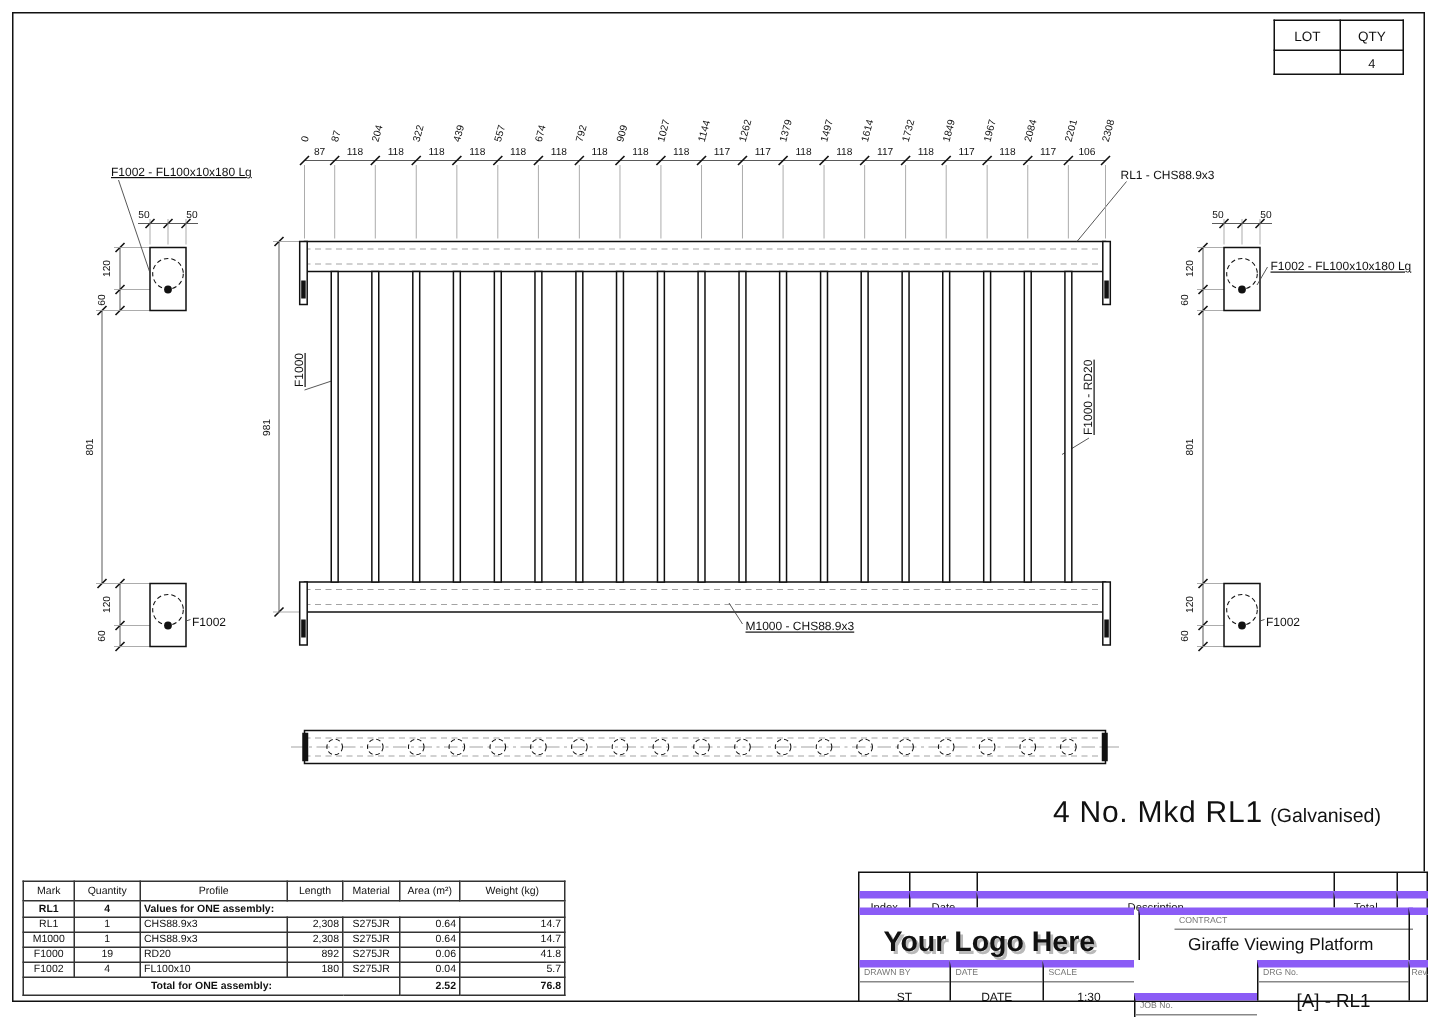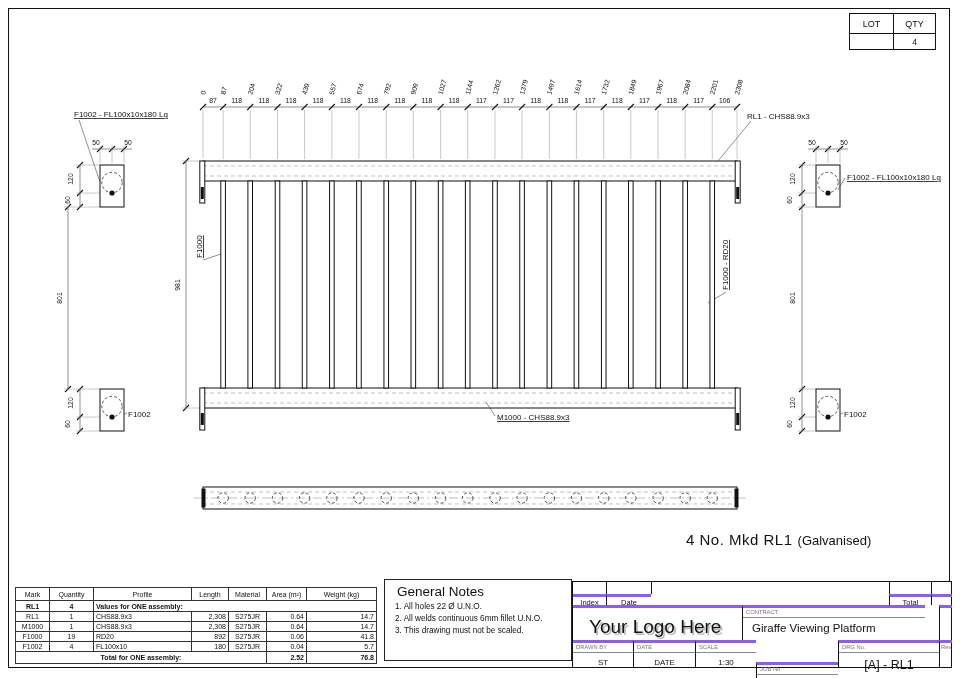--- a/index.html
+++ b/index.html
@@ -25,46 +25,46 @@
   .u{text-decoration:underline;}
 
   
   .lotqty{position:absolute;left:849px;top:13px;width:87px;border-collapse:collapse;}
   .lotqty td{border:1px solid #111;text-align:center;font-size:8.5px;}
   .lotqty .h td{font-weight:normal;font-size:9px;height:17px;}
   .lotqty .v td{height:13px;}
 
   
   .caption{position:absolute;left:686px;top:531px;white-space:nowrap;}
-  .caption .big{font-size:15px;letter-spacing:0.5px;}
+  .caption .big{font-size:20px;letter-spacing:0.5px;margin-left:16px;}
   .caption .small{font-size:13px;margin-left:5px;}
 
   
   .bom{position:absolute;left:15px;top:587px;border-collapse:collapse;table-layout:fixed;width:361px;}
   .bom td,.bom th{border:1px solid #333;font-size:7px;font-weight:normal;padding:0 2px;overflow:hidden;white-space:nowrap;}
   .bom{border:1.5px solid #111;}
   .bom .h th{height:12px;text-align:center;}
   .bom .g td{height:10px;font-weight:bold;}
   .bom .r td{height:9px;}
   .bom .t td{height:11px;font-weight:bold;}
   .c{text-align:center;} .l{text-align:left;} .rgt{text-align:right;}
 
   
   .notes{position:absolute;left:384px;top:579px;width:188px;height:82px;border:1px solid #222;background:#fff;box-sizing:border-box;}
   .notes .nt{font-size:13.5px;margin:4px 0 3px 12px;}
   .notes .ni{font-size:8.2px;margin:0 0 3px 10px;}
 
   
   .tb{position:absolute;left:572px;top:581px;width:380px;height:87px;border:1px solid #111;box-sizing:border-box;background:#fff;}
   .tb .cell{position:absolute;box-sizing:border-box;}
-  .bl{border-left:1px solid #111;} .bt{border-top:3px solid #8b5cf6;}
+  .bl{border-left:1px solid #111;} .bt{border-top:5px solid #8b5cf6;}
   .rowb{font-size:7.5px;text-align:center;line-height:11px;}
   .capn{font-size:5.8px;color:#777;padding:1px 0 0 3px;border-bottom:0.7px solid #888;height:8px;box-sizing:content-box;}
   .val{text-align:center;font-size:8px;padding-top:5px;}
-  .logo{font-size:19px;font-weight:normal;padding:8px 0 0 16px;text-shadow:1.8px 1.8px 0 #b9b9b9;white-space:nowrap;}
+  .logo{font-size:19px;font-weight:bold;padding:8px 0 0 16px;text-shadow:1.8px 1.8px 0 #b9b9b9;white-space:nowrap;}
   .contractv{font-size:11.5px;padding:4px 0 0 9px;}
 </style>
 </head>
 <body>
 
 <div class="page">
   <div class="frame"></div>
 
   <svg id="dwg" width="960" height="678" viewBox="0 0 960 678">
 
@@ -393,44 +393,39 @@
       <td class="rgt">5.7</td>
     </tr>
     <tr class="t">
       <td class="c" colspan="5">Total for ONE assembly:</td>
       <td class="rgt">2.52</td>
       <td class="rgt">76.8</td>
     </tr>
   </tbody>
     </table>
 
-  <div class="notes">
-    <div class="nt">General Notes</div>
-    <div class="ni">1.  All holes 22 Ø U.N.O.</div>
-    <div class="ni">2.  All welds continuous 6mm fillet U.N.O.</div>
-    <div class="ni">3.  This drawing must not be scaled.</div>
-  </div>
 
   <div class="tb">
 
     <div class="cell" style="left:0;top:0;width:33px;height:12px;"></div>
     <div class="cell bl" style="left:33px;top:0;width:45px;height:12px;"></div>
     <div class="cell bl" style="left:78px;top:0;width:238px;height:12px;"></div>
     <div class="cell bl" style="left:316px;top:0;width:42px;height:12px;"></div>
     <div class="cell bl" style="left:358px;top:0;width:21px;height:12px;"></div>
 
     <div class="cell bt rowb" style="left:0;top:12px;width:33px;height:11px;">Index</div>
     <div class="cell bt bl rowb" style="left:33px;top:12px;width:45px;height:11px;">Date</div>
+    <div class="cell bt bl rowb" style="left:78px;top:12px;width:238px;height:11px;">Description</div>
     <div class="cell bt bl rowb" style="left:316px;top:12px;width:42px;height:11px;">Total</div>
     <div class="cell bt bl" style="left:358px;top:12px;width:21px;height:11px;"></div>
 
     <div class="cell bt" style="left:0;top:23px;width:183px;height:35px;">
       <div class="logo">Your Logo Here</div>
     </div>
-    <div class="cell bt bl" style="left:169px;top:23px;width:183px;height:35px;">
+    <div class="cell bt bl" style="left:186px;top:23px;width:183px;height:35px;padding-left:23px;">
       <div class="capn">CONTRACT</div>
       <div class="contractv">Giraffe Viewing Platform</div>
     </div>
     <div class="cell bt bl" style="left:366px;top:23px;width:13px;height:35px;"></div>
 
     <div class="cell bt" style="left:0;top:58px;width:60px;height:27px;">
       <div class="capn">DRAWN  BY</div>
       <div class="val">ST</div>
     </div>
     <div class="cell bt bl" style="left:60px;top:58px;width:62px;height:27px;">

